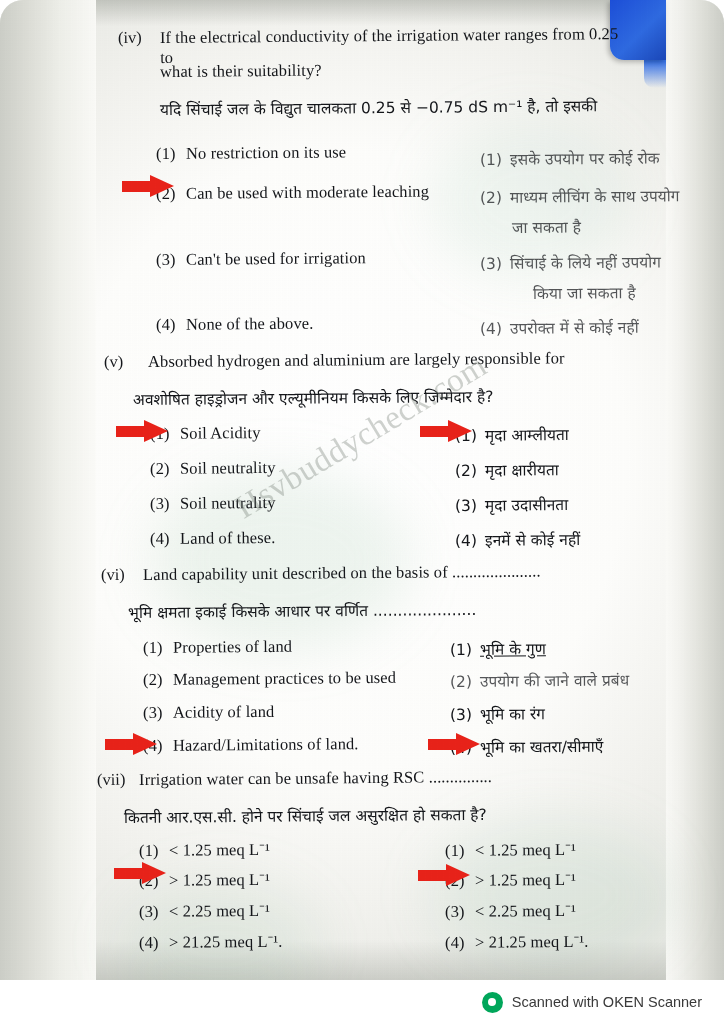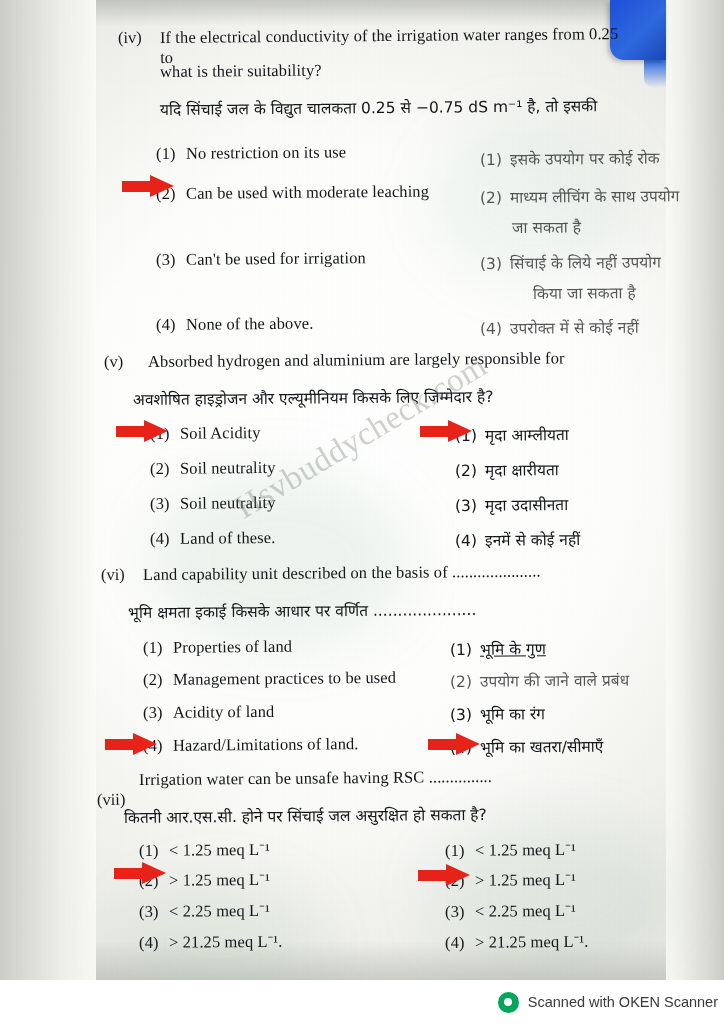--- a/index.html
+++ b/index.html
@@ -18,20 +18,21 @@
   
   #page {
     position: absolute;
     left: 0; top: 0;
     width: 724px;
     height: 1024px;
     background:
       radial-gradient(ellipse 70% 55% at 48% 45%, #ffffff 0%, #fdfdfb 55%, #f2f2ee 80%, #e8e9e4 100%),
       linear-gradient(90deg, #e9eae5 0%, #f7f7f4 8%, #ffffff 20%, #ffffff 80%, #f4f4f0 93%, #e7e8e3 100%);
     overflow: hidden;
+    border-radius: 23px;
   }
   
   #page::after {
     content: "";
     position: absolute;
     inset: 0;
     pointer-events: none;
     background-image:
       repeating-linear-gradient(0deg, rgba(0,0,0,0.012) 0px, rgba(0,0,0,0) 2px, rgba(0,0,0,0.01) 3px, rgba(0,0,0,0) 5px),
       repeating-linear-gradient(90deg, rgba(0,0,0,0.012) 0px, rgba(0,0,0,0) 2px, rgba(0,0,0,0.01) 3px, rgba(0,0,0,0) 6px);
@@ -162,21 +163,21 @@
 
   
   .footer {
     position: absolute;
     left: 0; bottom: 0;
     width: 724px; height: 44px;
     background: #ffffff;
     display: flex;
     align-items: center;
     justify-content: flex-end;
-    padding-right: 6px;
+    padding-right: 22px;
     box-sizing: border-box;
   }
   .oken-logo {
     width: 21px; height: 21px;
     border-radius: 50%;
     background: #00a65a;
     display: inline-flex;
     align-items: center;
     justify-content: center;
     margin-right: 9px;
@@ -320,21 +321,21 @@
 
   <div class="arrow" style="left:105px; top:733px;">
     <div class="shaft"></div>
       <div class="head"></div>
   </div>
   <div class="arrow" style="left:428px; top:733px;">
     <div class="shaft"></div>
       <div class="head"></div>
   </div>
 
-  <div class="qnum skew" style="left:97px; top:770px;margin-top:20px;">(vii)</div>
+  <div class="qnum skew" style="left:97px; top:770px;">(vii)</div>
   <div class="eng stem-eng skew" style="left:139px; top:770px; width:470px;">Irrigation water can be unsafe having RSC ...............</div>
   <div class="hin stem-hin skew" style="left:124px; top:806px; width:470px;">कितनी आर.एस.सी. होने पर सिंचाई जल असुरक्षित हो सकता है?</div>
 
   <div class="eng opt skew" style="left:139px; top:838px;">
     <span class="lbl">(1)</span><span>&lt; 1.25 meq L⁻¹</span>
   </div>
   <div class="eng opt skew" style="left:139px; top:868px;">
     <span class="lbl">(2)</span><span>&gt; 1.25 meq L⁻¹</span>
   </div>
   <div class="eng opt skew" style="left:139px; top:899px;">

